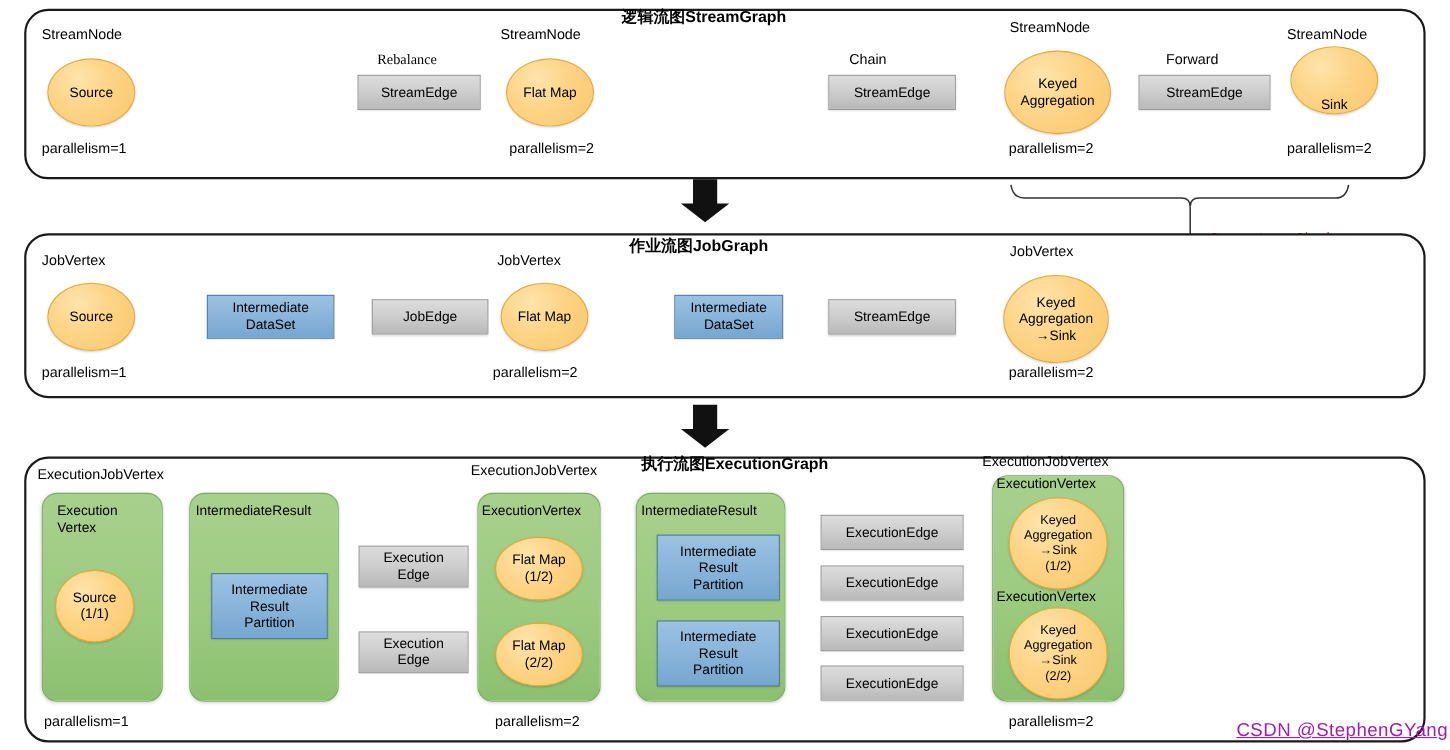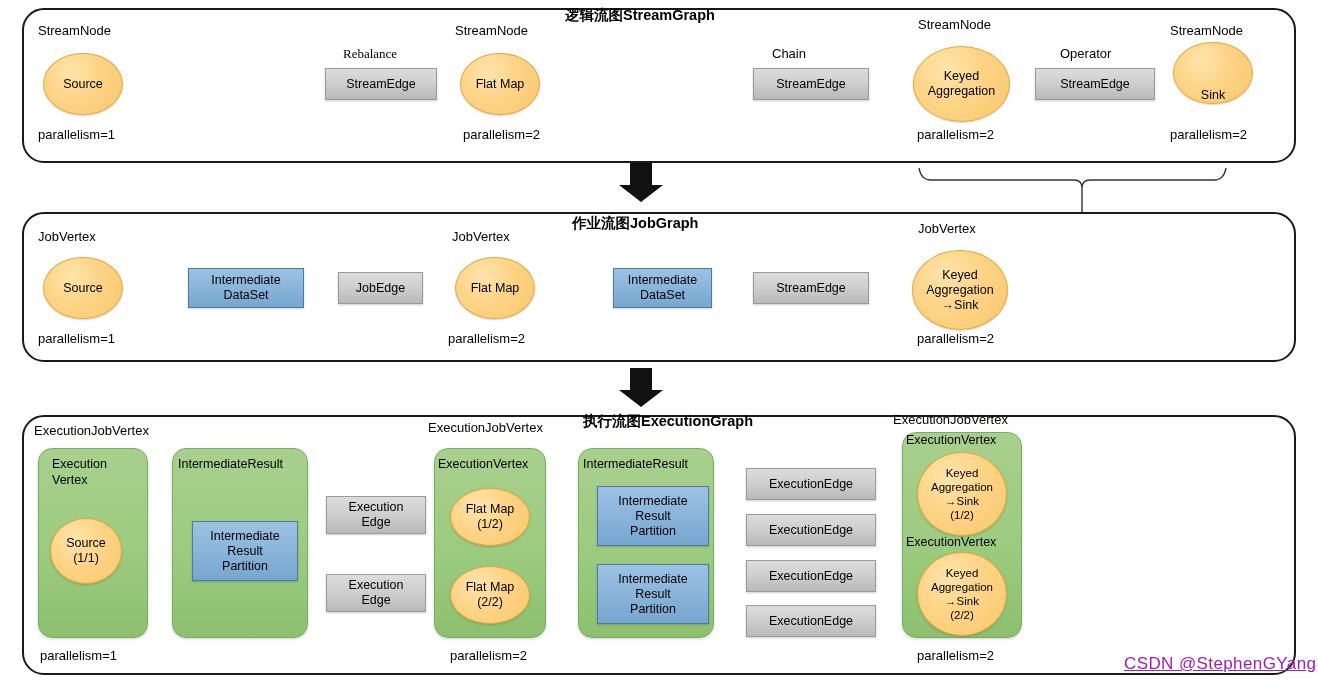--- a/index.html
+++ b/index.html
@@ -215,21 +215,21 @@
   <div class="panel" style="left:22px;top:8px;width:1274px;height:155px;"></div>
 
   <div class="panel-title" style="left:565px;top:6px;text-align:center;">逻辑流图StreamGraph</div>
 
   <div class="cap" style="left:38px;top:23px;">StreamNode</div>
   <div class="cap" style="left:455px;top:23px;">StreamNode</div>
   <div class="cap" style="left:918px;top:17px;">StreamNode</div>
   <div class="cap" style="left:1170px;top:23px;">StreamNode</div>
   <div class="cap" style="left:343px;top:46px;font-family:Liberation Serif, serif;">Rebalance</div>
   <div class="cap" style="left:772px;top:46px;">Chain</div>
-  <div class="cap" style="left:1060px;top:46px;">Operator</div>
+  <div class="cap" style="left:1060px;top:46px;">Forward</div>
   <div class="cap" style="left:38px;top:127px;">parallelism=1</div>
   <div class="cap" style="left:463px;top:127px;">parallelism=2</div>
   <div class="cap" style="left:917px;top:127px;">parallelism=2</div>
   <div class="cap" style="left:1170px;top:127px;">parallelism=2</div>
 
   <div class="ellipse" style="left:43px;top:53px;width:80px;height:62px;">
     <span>Source</span>
   </div>
   <div class="ellipse" style="left:460px;top:53px;width:80px;height:62px;">
     <span>Flat Map</span>
@@ -279,21 +279,21 @@
 
   <div class="bluebox" style="left:188px;top:268px;width:116px;height:40px;flex-direction:column;">
     <span>Intermediate</span>
     <span>DataSet</span>
   </div>
   <div class="bluebox" style="left:613px;top:268px;width:99px;height:40px;flex-direction:column;">
     <span>Intermediate</span>
     <span>DataSet</span>
   </div>
 
-  <div class="greybox" style="left:338px;top:272px;width:85px;height:32px;">
+  <div class="greybox" style="left:338px;top:272px;width:106px;height:32px;">
     <span>JobEdge</span>
   </div>
   <div class="greybox" style="left:753px;top:272px;width:116px;height:32px;">
     <span>StreamEdge</span>
   </div>
 
   <div class="panel" style="left:22px;top:415px;width:1274px;height:260px;"></div>
 
   <div class="panel-title" style="left:583px;top:412px;">执行流图ExecutionGraph</div>
 

